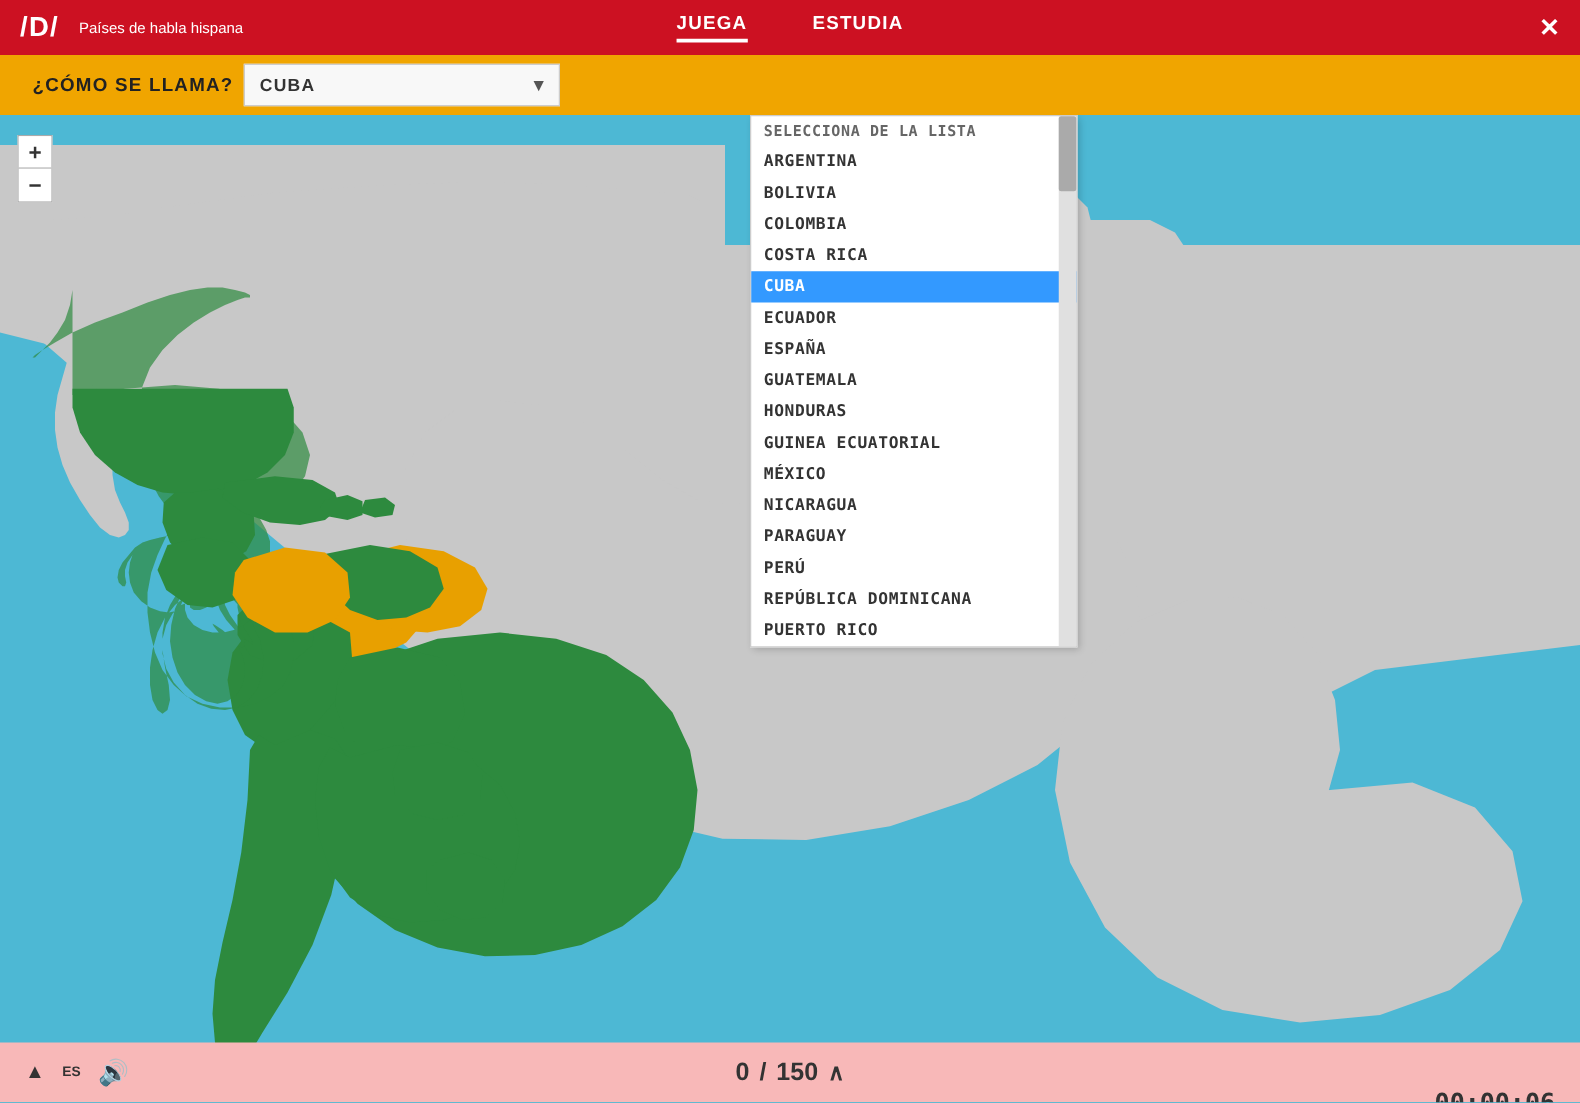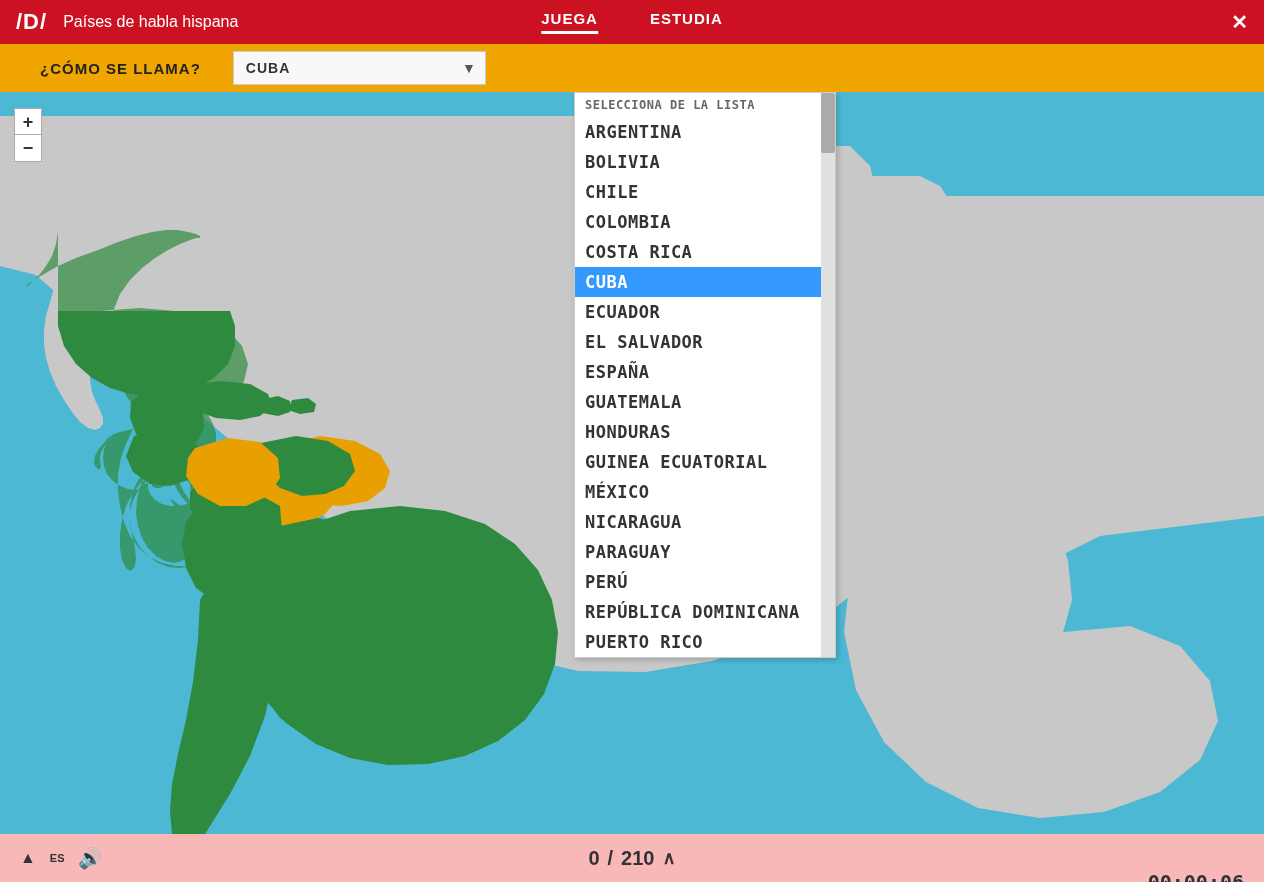--- a/index.html
+++ b/index.html
@@ -16,21 +16,21 @@
     }
     #header .logo {
       color: white;
       font-size: 22px;
       font-weight: bold;
       letter-spacing: 1px;
       margin-right: 16px;
     }
     #header .title {
       color: white;
-      font-size: 16px;
+      font-size: 12px;
       font-weight: normal;
     }
     #header .nav {
       position: absolute;
       left: 50%;
       transform: translateX(-50%);
       display: flex;
       gap: 52px;
     }
     #header .nav-item {
@@ -53,22 +53,22 @@
       font-weight: bold;
       cursor: pointer;
     }
 
     
     #toolbar {
       display: flex;
       align-items: center;
       background: #f0a500;
       height: 48px;
-      padding: 0 40px;
-      gap: 32px;
+      padding: 0 26px;
+      gap: 8px;
     }
     #toolbar .question-label {
       color: #222;
       font-size: 15px;
       font-weight: bold;
       letter-spacing: 1px;
       text-transform: uppercase;
     }
     #toolbar .select-wrapper {
       position: relative;
@@ -140,30 +140,30 @@
       top: 0;
       left: 0;
       width: 100%;
       height: 100%;
     }
 
     
     #dropdown-overlay {
       position: absolute;
       top: 0;
-      left: 574px;
+      left: 600px;
       z-index: 20;
       background: white;
       border: 1px solid #ccc;
       width: 262px;
       box-shadow: 2px 2px 6px rgba(0,0,0,0.2);
     }
     #dropdown-overlay .drop-item {
       padding: 5px 10px;
-      font-size: 17px;
+      font-size: 13px;
       font-weight: bold;
       letter-spacing: 0.5px;
       text-transform: uppercase;
       cursor: pointer;
       color: #333;
       font-family: monospace;
     }
     #dropdown-overlay .drop-item.selected {
       background: #3399ff;
       color: white;
@@ -335,26 +335,24 @@
 
   <div id="zoom-controls">
     <button class="zoom-btn">+</button>
     <button class="zoom-btn">−</button>
   </div>
 
   <div id="dropdown-overlay">
     <div class="drop-item header-item">SELECCIONA DE LA LISTA</div>
       <div class="drop-item">ARGENTINA</div>
       <div class="drop-item">BOLIVIA</div>
-      <div class="drop-item">CHILE</div>
       <div class="drop-item">COLOMBIA</div>
       <div class="drop-item">COSTA RICA</div>
       <div class="drop-item selected">CUBA</div>
       <div class="drop-item">ECUADOR</div>
-      <div class="drop-item">EL SALVADOR</div>
       <div class="drop-item">ESPAÑA</div>
       <div class="drop-item">GUATEMALA</div>
       <div class="drop-item">HONDURAS</div>
       <div class="drop-item">GUINEA ECUATORIAL</div>
       <div class="drop-item">MÉXICO</div>
       <div class="drop-item">NICARAGUA</div>
       <div class="drop-item">PARAGUAY</div>
       <div class="drop-item">PERÚ</div>
       <div class="drop-item">REPÚBLICA DOMINICANA</div>
       <div class="drop-item">PUERTO RICO</div>
@@ -365,19 +363,19 @@
 
   <div id="bottom-bar">
     <div class="left-controls">
       <span class="arrow-up-icon">▲</span>
       <span style="font-size:11px;font-weight:bold;color:#333;">ES</span>
       <span class="speaker-icon">🔊</span>
     </div>
     <div class="score">
       <span>0</span>
       <span> / </span>
-      <span>210</span>
+      <span>150</span>
       <span class="chevron-up">∧</span>
     </div>
     <div class="timer">00:00:06</div>
   </div>
 
 </div>
 
 </body></html>

